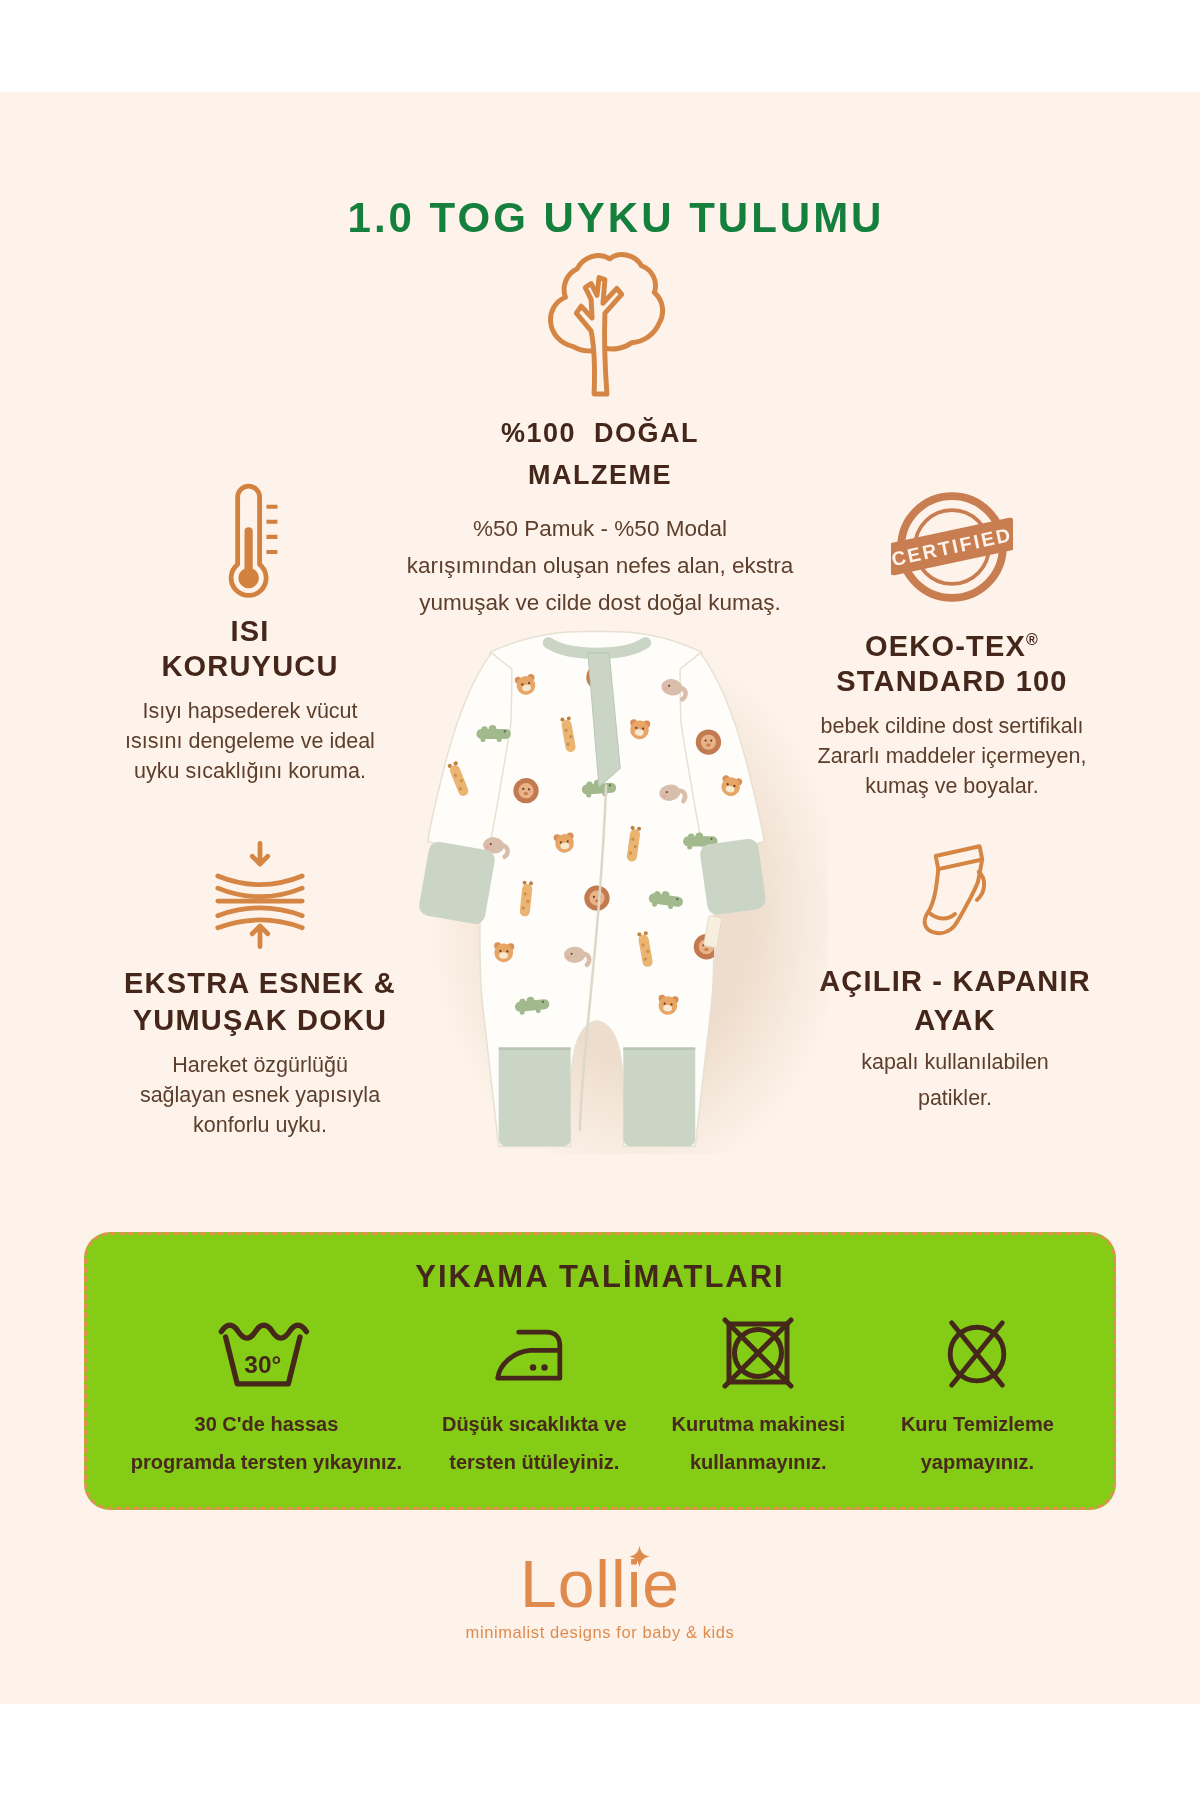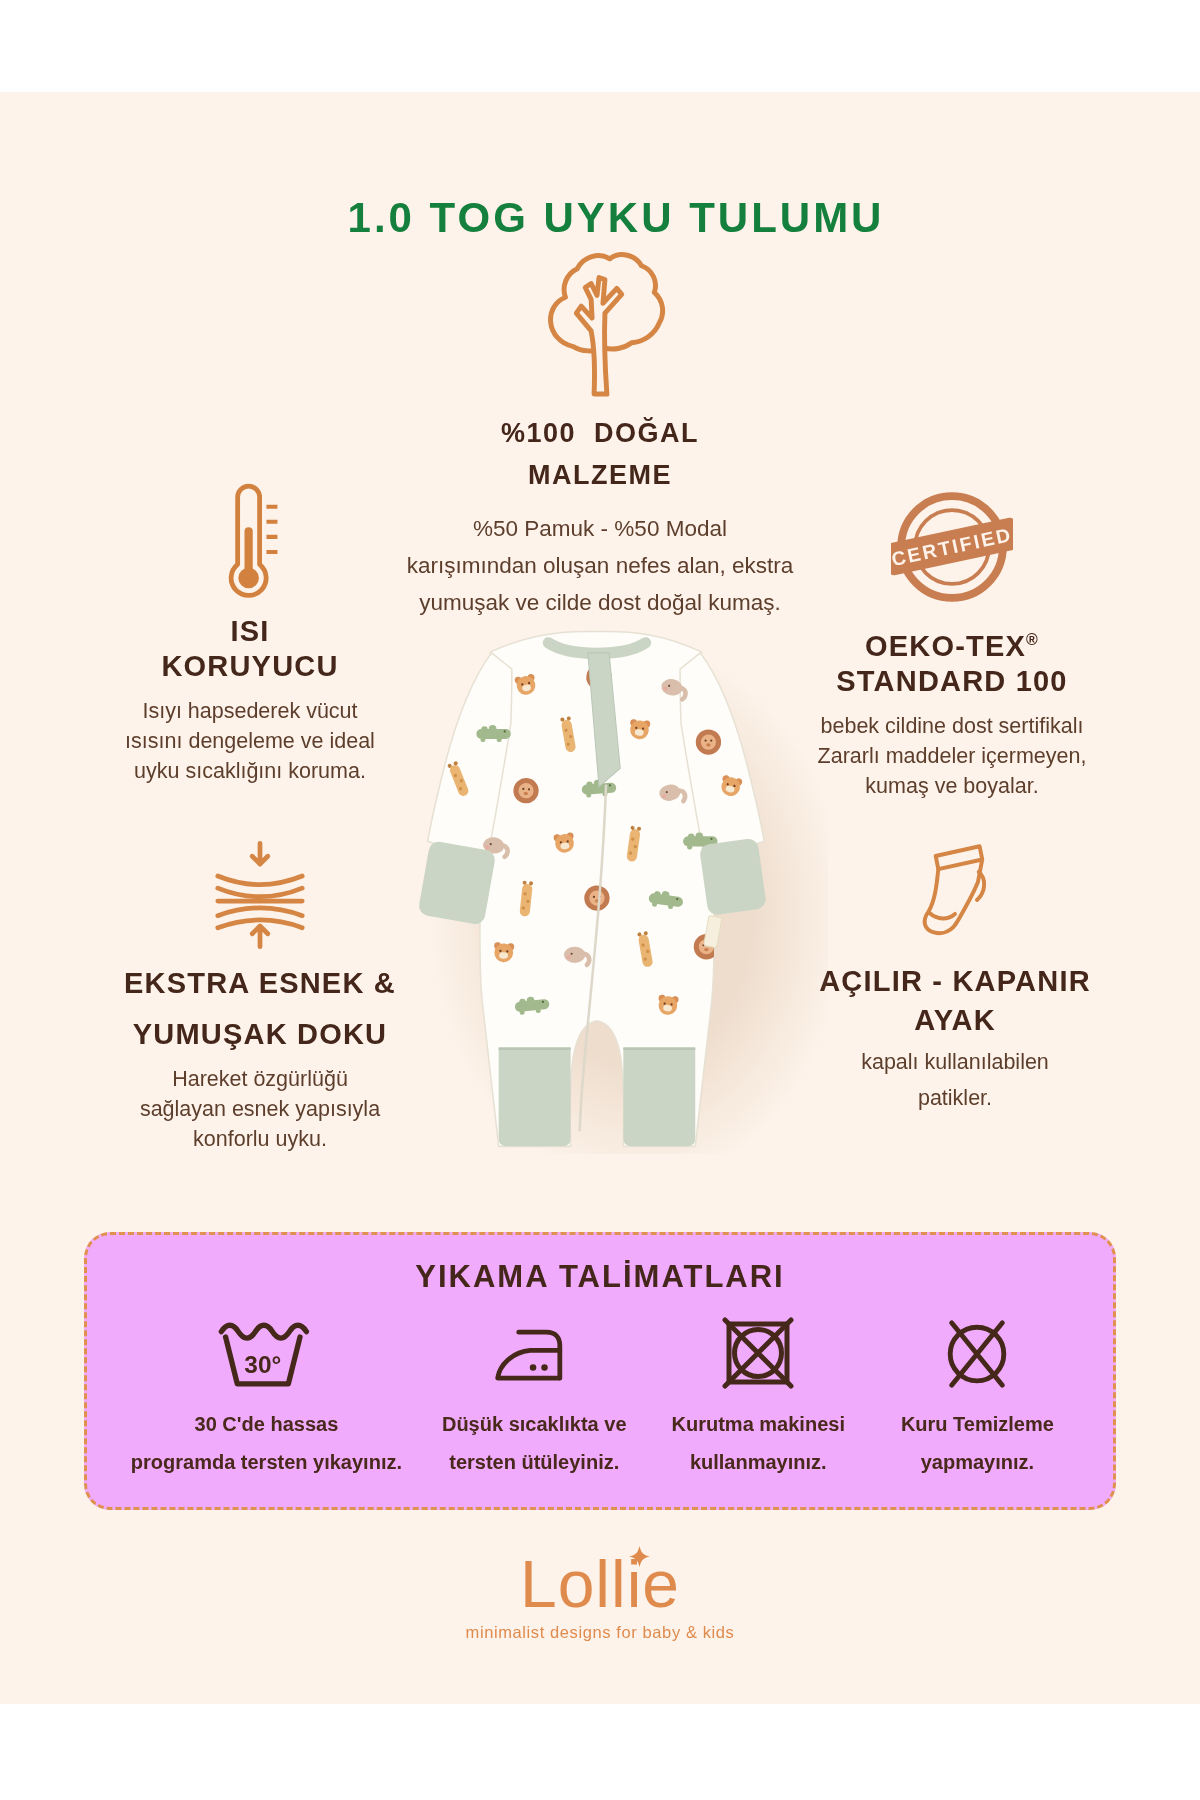--- a/index.html
+++ b/index.html
@@ -37,21 +37,21 @@
   #f-ayak .icon-wrap{height:116px;}
   #f-ayak .body{margin-top:6px;line-height:36px;}
 
   
   .product{position:absolute;left:372px;top:626px;width:456px;height:528px;}
   .product svg{width:100%;height:100%;}
 
   
   .washbox{
     position:absolute;left:84px;top:1232px;width:1032px;height:278px;box-sizing:border-box;
-    background:#f0abfc;border:3px dashed #e0904f;border-radius:26px;
+    background:#84cc16;border:3px dashed #e0904f;border-radius:26px;
   }
   .wash-title{margin-top:24px;text-align:center;font-size:31px;font-weight:700;letter-spacing:2px;color:#44261a;}
   .wash-items{display:flex;align-items:flex-start;padding:0 26px;margin-top:14px;}
   .wash-item{text-align:center;}
   .wash-item.w0{flex:0 0 31.5%;}
   .wash-item.w1{flex:0 0 23.5%;}
   .wash-item.w2{flex:0 0 22.5%;}
   .wash-item.w3{flex:0 0 22.5%;}
   .wash-icon{height:84px;display:flex;justify-content:center;align-items:flex-end;}
   .wash-label{margin-top:12px;font-size:20px;font-weight:700;line-height:38px;color:#48291b;}
@@ -129,21 +129,21 @@
       <path d="M65,6 V28 M56,21 L65,30 L74,21"></path>
       <path d="M16,44 Q65,64 114,44"></path>
       <path d="M16,58 Q65,78 114,58"></path>
       <path d="M16,73 H114"></path>
       <path d="M16,90 Q65,72 114,90"></path>
       <path d="M16,104 Q65,86 114,104"></path>
       <path d="M65,126 V104 M56,111 L65,102 L74,111"></path>
     </svg>
   </div>
   <h3>EKSTRA ESNEK &amp;</h3>
-  <h3 style="margin-top:16px">YUMUŞAK DOKU</h3>
+  <h3 style="margin-top:2px">YUMUŞAK DOKU</h3>
   <div class="body">
     <div>Hareket özgürlüğü</div>
     <div>sağlayan esnek yapısıyla</div>
     <div>konforlu uyku.</div>
   </div>
 </div>
 
 <div class="feature" id="f-ayak">
   <div class="icon-wrap">
     <svg width="116" height="116" viewBox="0 0 132 132" fill="none" stroke="#d58544" stroke-width="4.5" stroke-linecap="round" stroke-linejoin="round">

